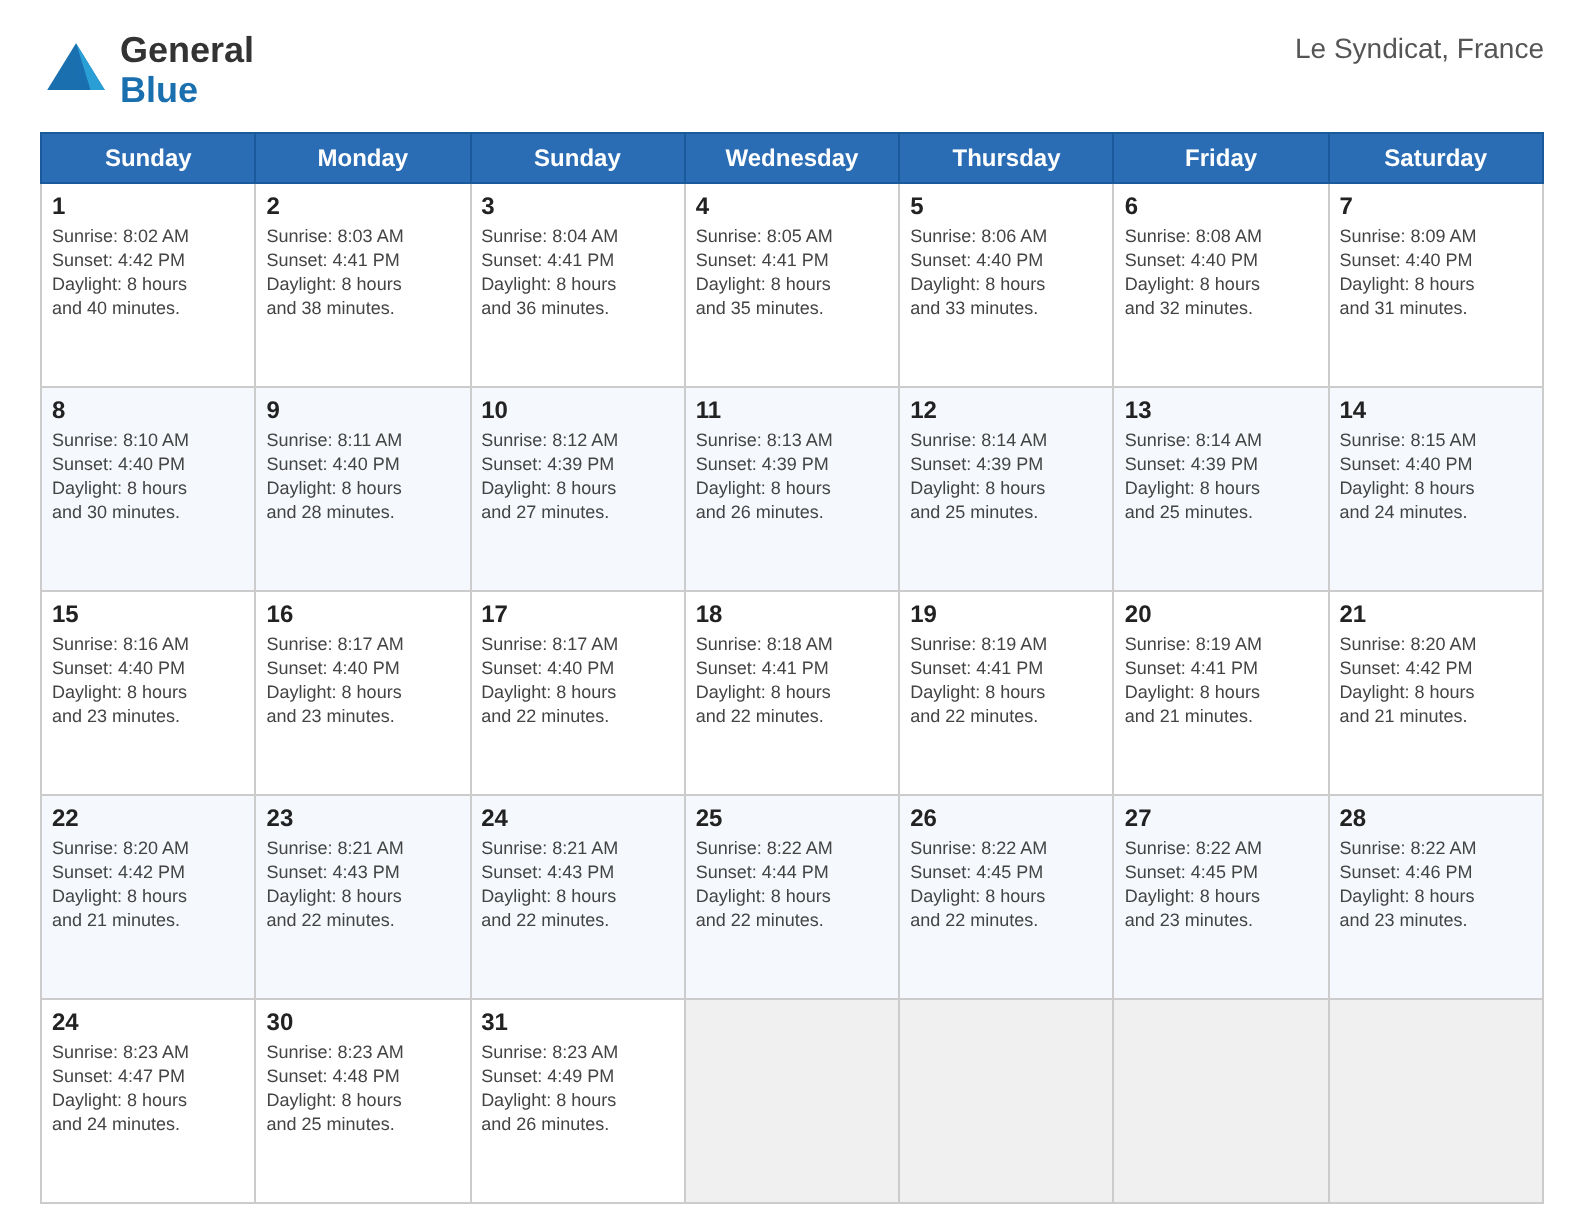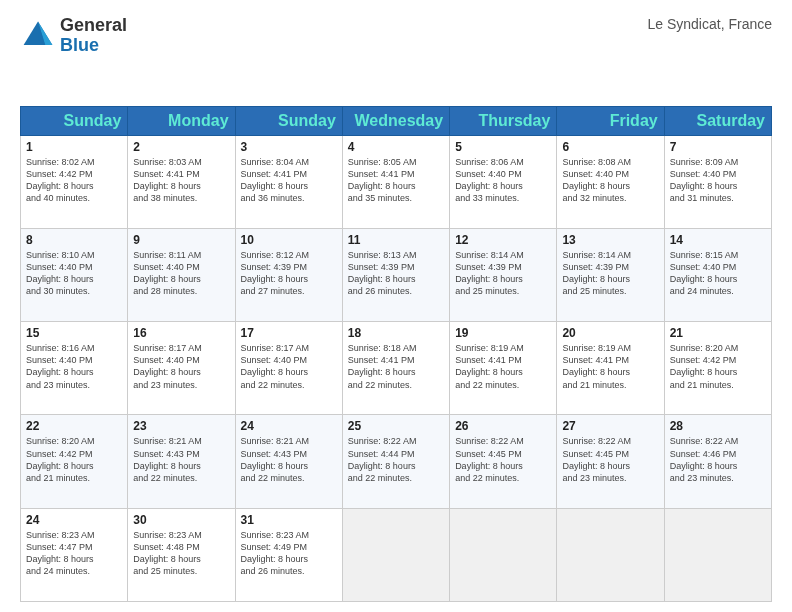--- a/index.html
+++ b/index.html
@@ -9,21 +9,20 @@
       width: 792px;
       height: 612px;
       overflow: hidden;
     }
     .page {
       width: 792px;
       height: 612px;
       padding: 16px 20px 10px 20px;
       display: flex;
       flex-direction: column;
-      gap: 40px;
     }
     .header {
       display: flex;
       justify-content: space-between;
       align-items: flex-start;
       margin-bottom: 10px;
     }
     .logo {
       display: flex;
       align-items: center;
@@ -61,24 +60,24 @@
       color: #555;
     }
     .calendar {
       flex: 1;
       border-collapse: collapse;
       width: 100%;
       font-size: 10px;
     }
     .calendar th {
       background-color: #2a6db5;
-      color: #5eead4;
-      text-align: right;
+      color: #ffffff;
+      text-align: center;
       padding: 5px 6px;
-      font-size: 16px;
+      font-size: 12px;
       font-weight: bold;
       border: 1px solid #1a5a9a;
     }
     .calendar td {
       vertical-align: top;
       border: 1px solid #ccc;
       padding: 4px 5px;
       width: calc(100% / 7);
       background: #fff;
     }

